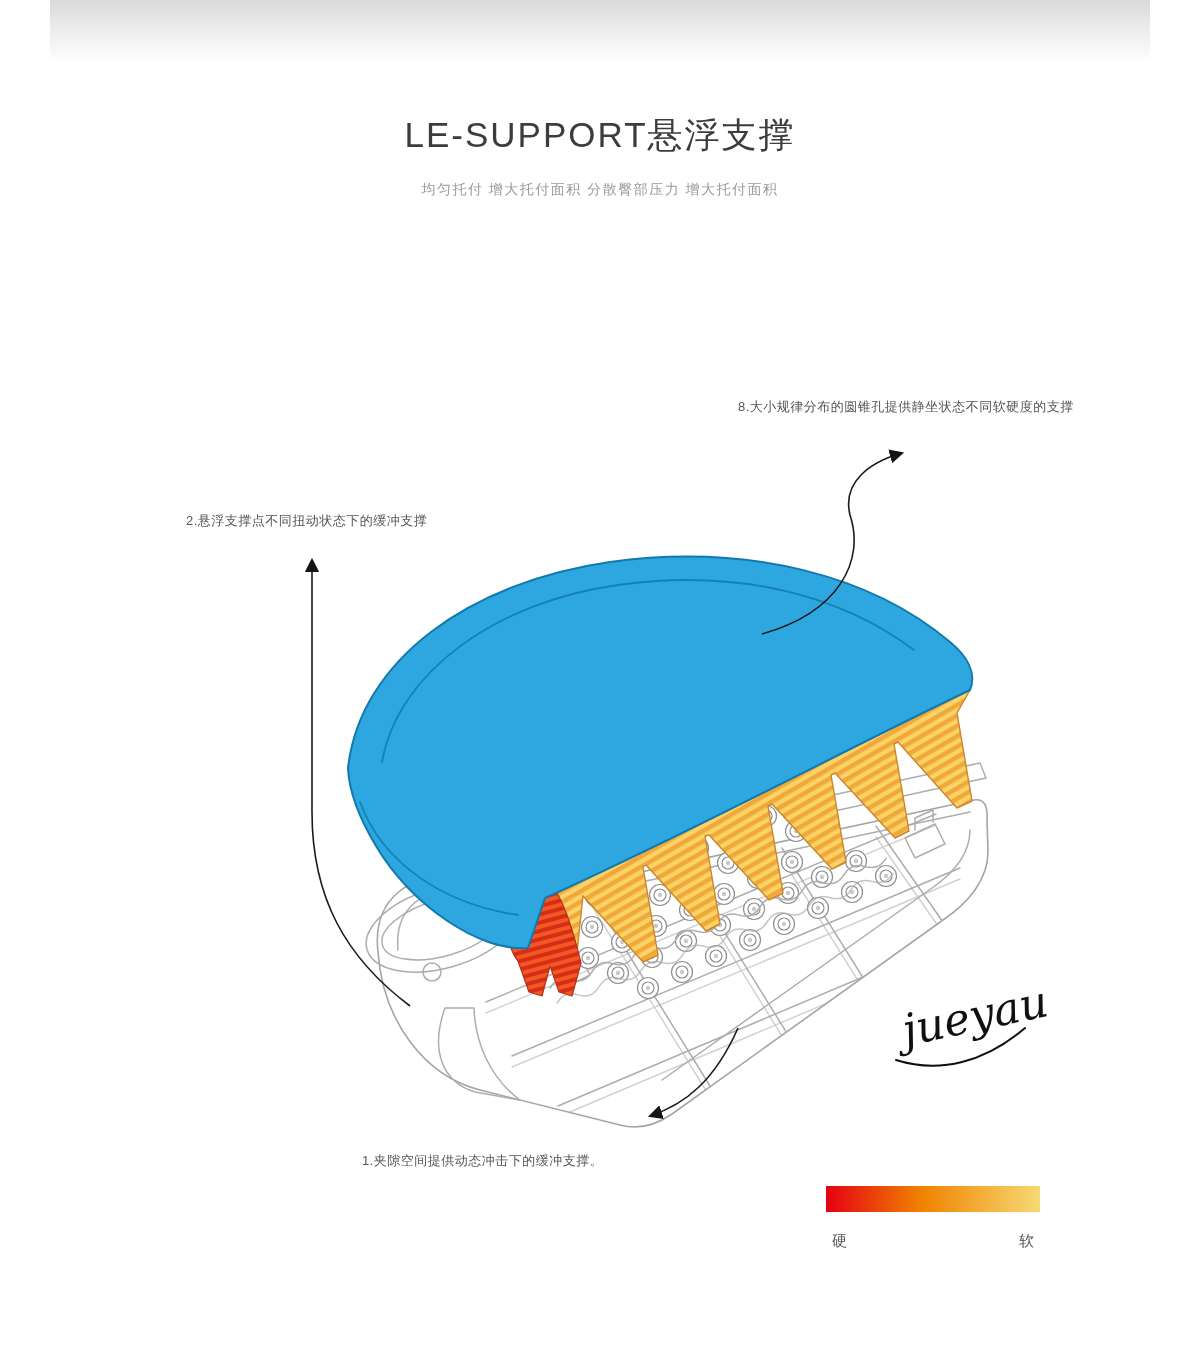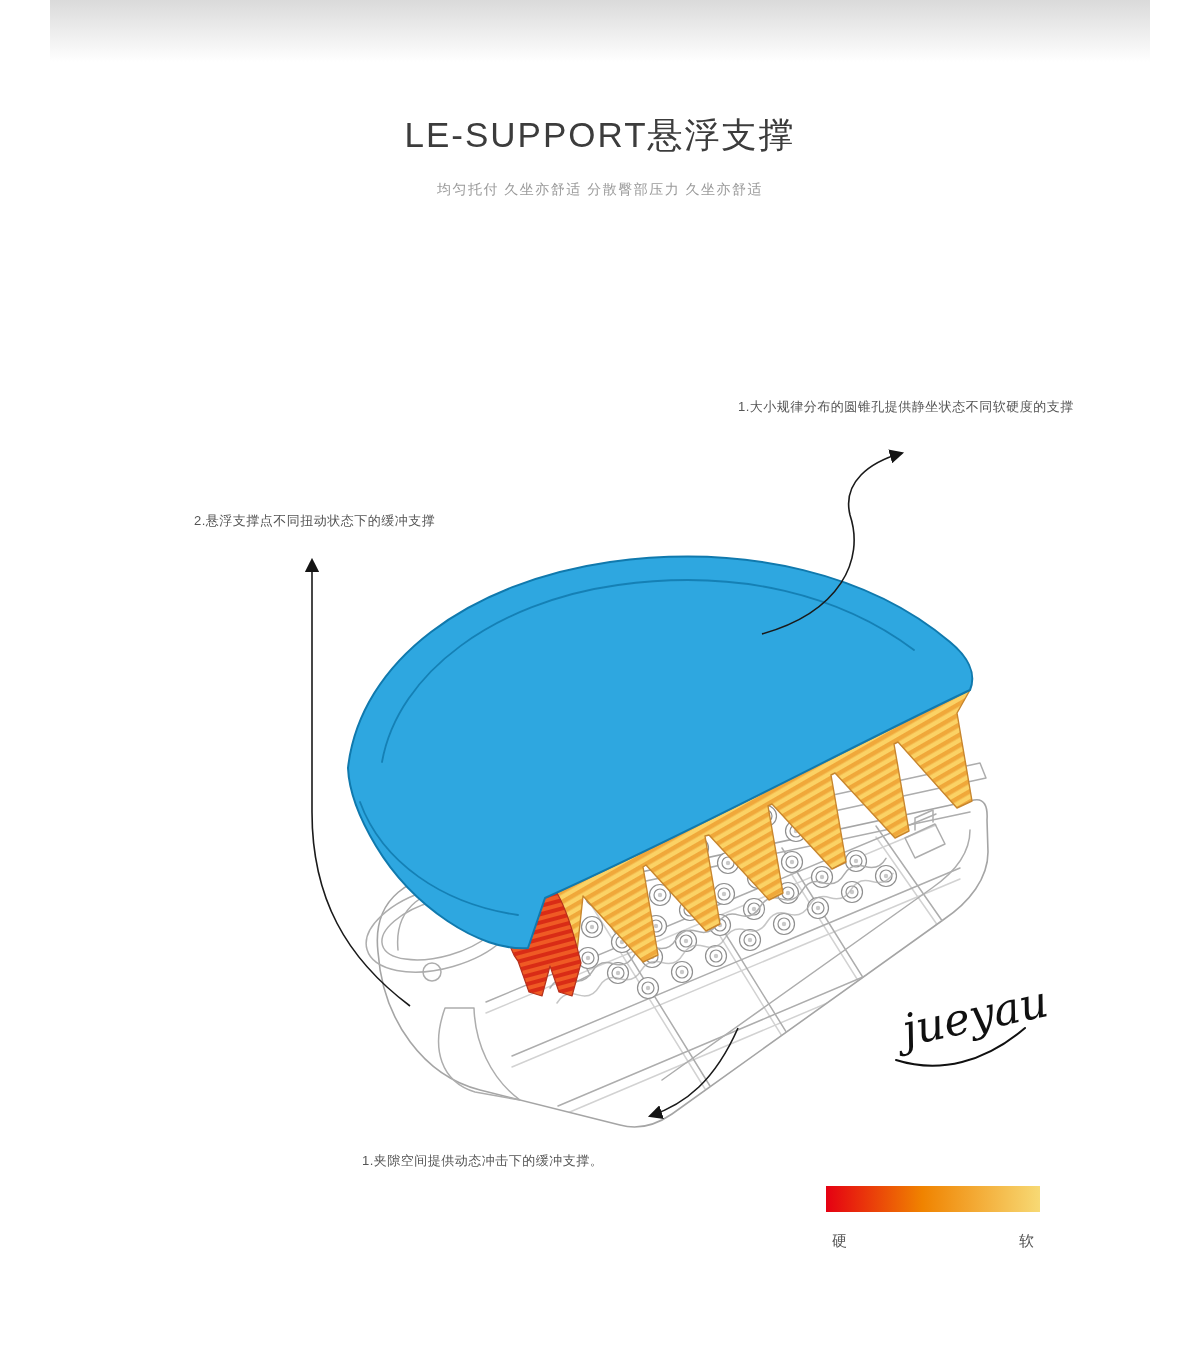--- a/index.html
+++ b/index.html
@@ -5,21 +5,21 @@
   html,body{margin:0;padding:0;background:#fff;}
   .page{position:relative;width:1100px;height:1358px;margin:0 auto;background:#fff;overflow:hidden;
         font-family:"Liberation Sans",sans-serif;}
   .top-fade{position:absolute;top:0;left:0;right:0;height:62px;
             background:linear-gradient(#dadada,#ffffff);}
   header{position:absolute;top:0;left:0;width:100%;text-align:center;}
   .title{margin:0;margin-top:112px;font-size:35px;font-weight:400;color:#3c3c3c;letter-spacing:2px;}
   .subtitle{margin:0;margin-top:22px;font-size:14px;color:#9a9a9a;letter-spacing:1.5px;}
   .annotation{position:absolute;font-size:13px;color:#555;white-space:nowrap;letter-spacing:.5px;}
   .note1{left:688px;top:398px;}
-  .note2{left:144px;top:512px;}
+  .note2{left:136px;top:512px;}
   .note3{left:312px;top:1152px;}
   .stage{position:absolute;left:0;top:0;width:1200px;height:1358px;}
   .legend{position:absolute;left:776px;top:1186px;width:214px;}
   .legend-bar{width:214px;height:26px;
       background:linear-gradient(90deg,#e50012 0%,#f08300 45%,#f7d974 100%);}
   .legend-labels{display:flex;justify-content:space-between;padding:0 6px;margin-top:20px;
       font-size:15px;color:#555;}
   
   .wire{fill:none;stroke:#adadad;stroke-width:1.5;stroke-linejoin:round;stroke-linecap:round;}
   .wire2{fill:#ffffff;stroke:#a5a5a5;stroke-width:1.6;stroke-linejoin:round;}
@@ -32,24 +32,24 @@
   .sigline{fill:none;stroke:#101010;stroke-width:2;stroke-linecap:round;}
 </style>
 </head>
 <body>
 
 <div class="page">
   <div class="top-fade"></div>
 
   <header>
     <h1 class="title">LE-SUPPORT悬浮支撑</h1>
-    <p class="subtitle">均匀托付 久坐亦舒适 分散臀部压力 久坐亦舒适</p>
+    <p class="subtitle">均匀托付 增大托付面积 分散臀部压力 增大托付面积</p>
   </header>
 
-  <div class="annotation note1">1.大小规律分布的圆锥孔提供静坐状态不同软硬度的支撑</div>
+  <div class="annotation note1">8.大小规律分布的圆锥孔提供静坐状态不同软硬度的支撑</div>
   <div class="annotation note2">2.悬浮支撑点不同扭动状态下的缓冲支撑</div>
   <div class="annotation note3">1.夹隙空间提供动态冲击下的缓冲支撑。</div>
 
   <svg class="stage" viewBox="0 0 1200 1358" xmlns="http://www.w3.org/2000/svg">
     <defs>
       <pattern id="hatchO" width="9" height="9" patternUnits="userSpaceOnUse" patternTransform="rotate(60)">
         <rect width="9" height="9" fill="#fbd265"></rect>
         <rect width="4.5" height="9" fill="#f0a83a"></rect>
       </pattern>
       <pattern id="hatchR" width="8" height="8" patternUnits="userSpaceOnUse" patternTransform="rotate(75)">

